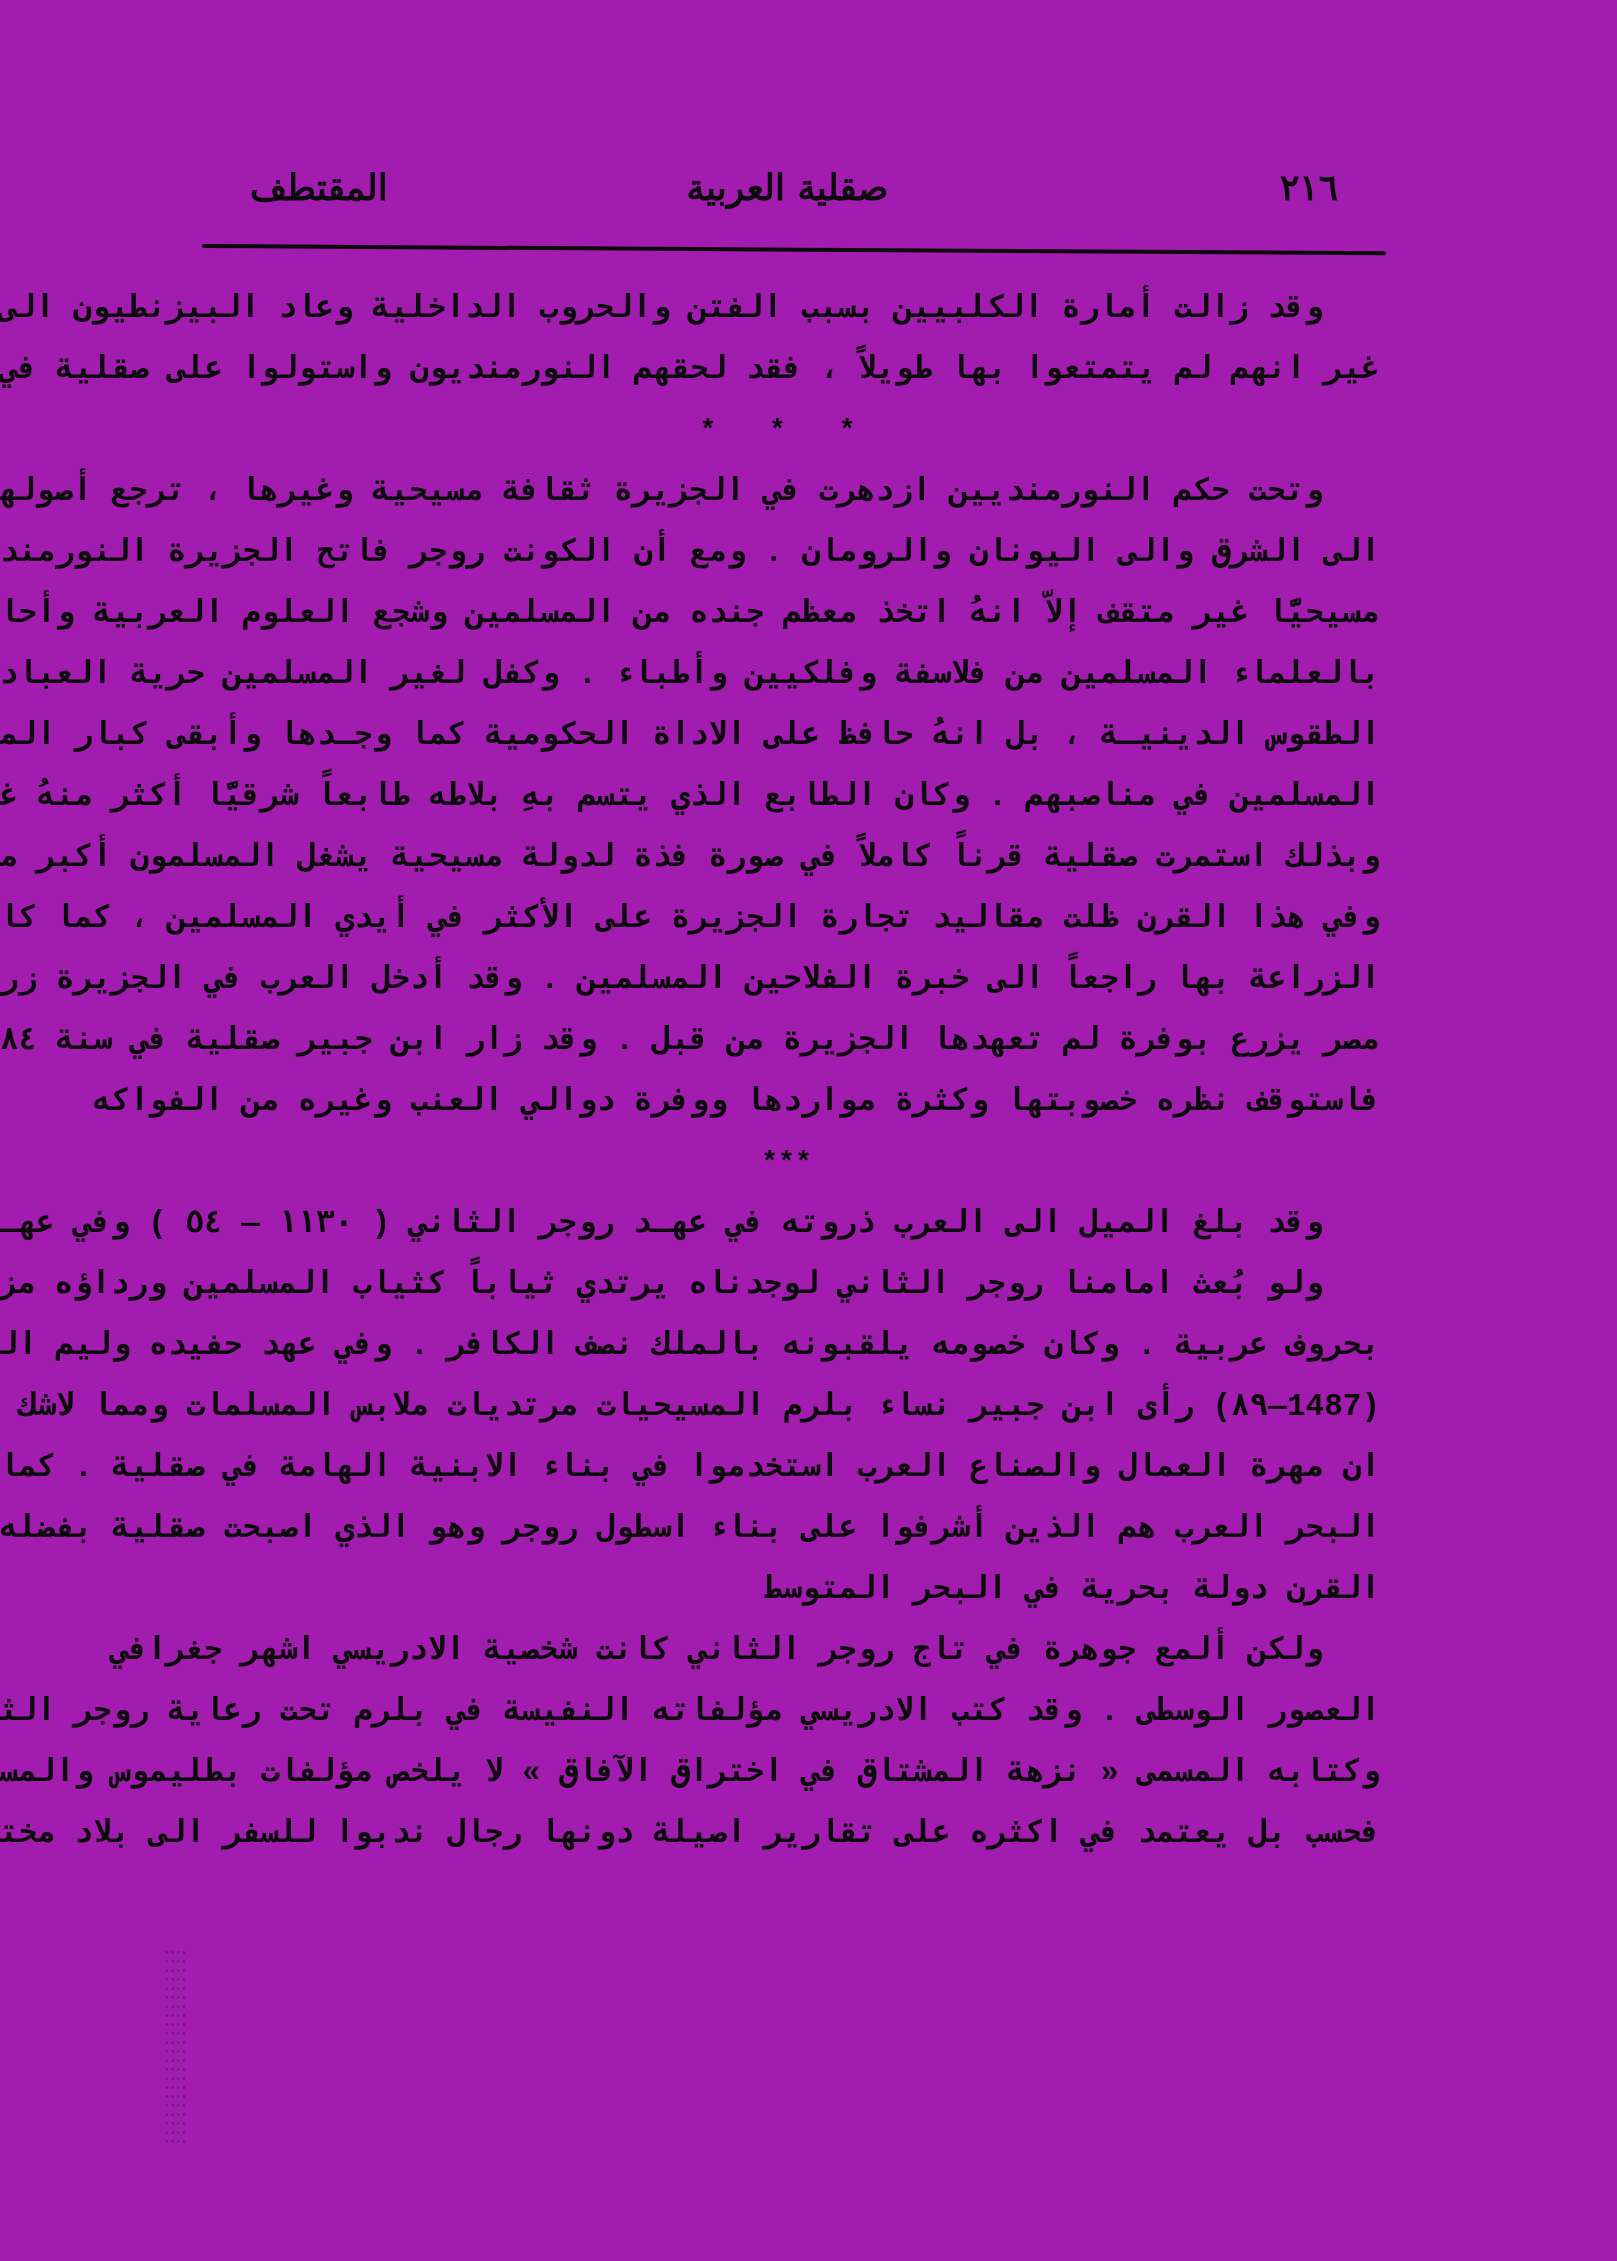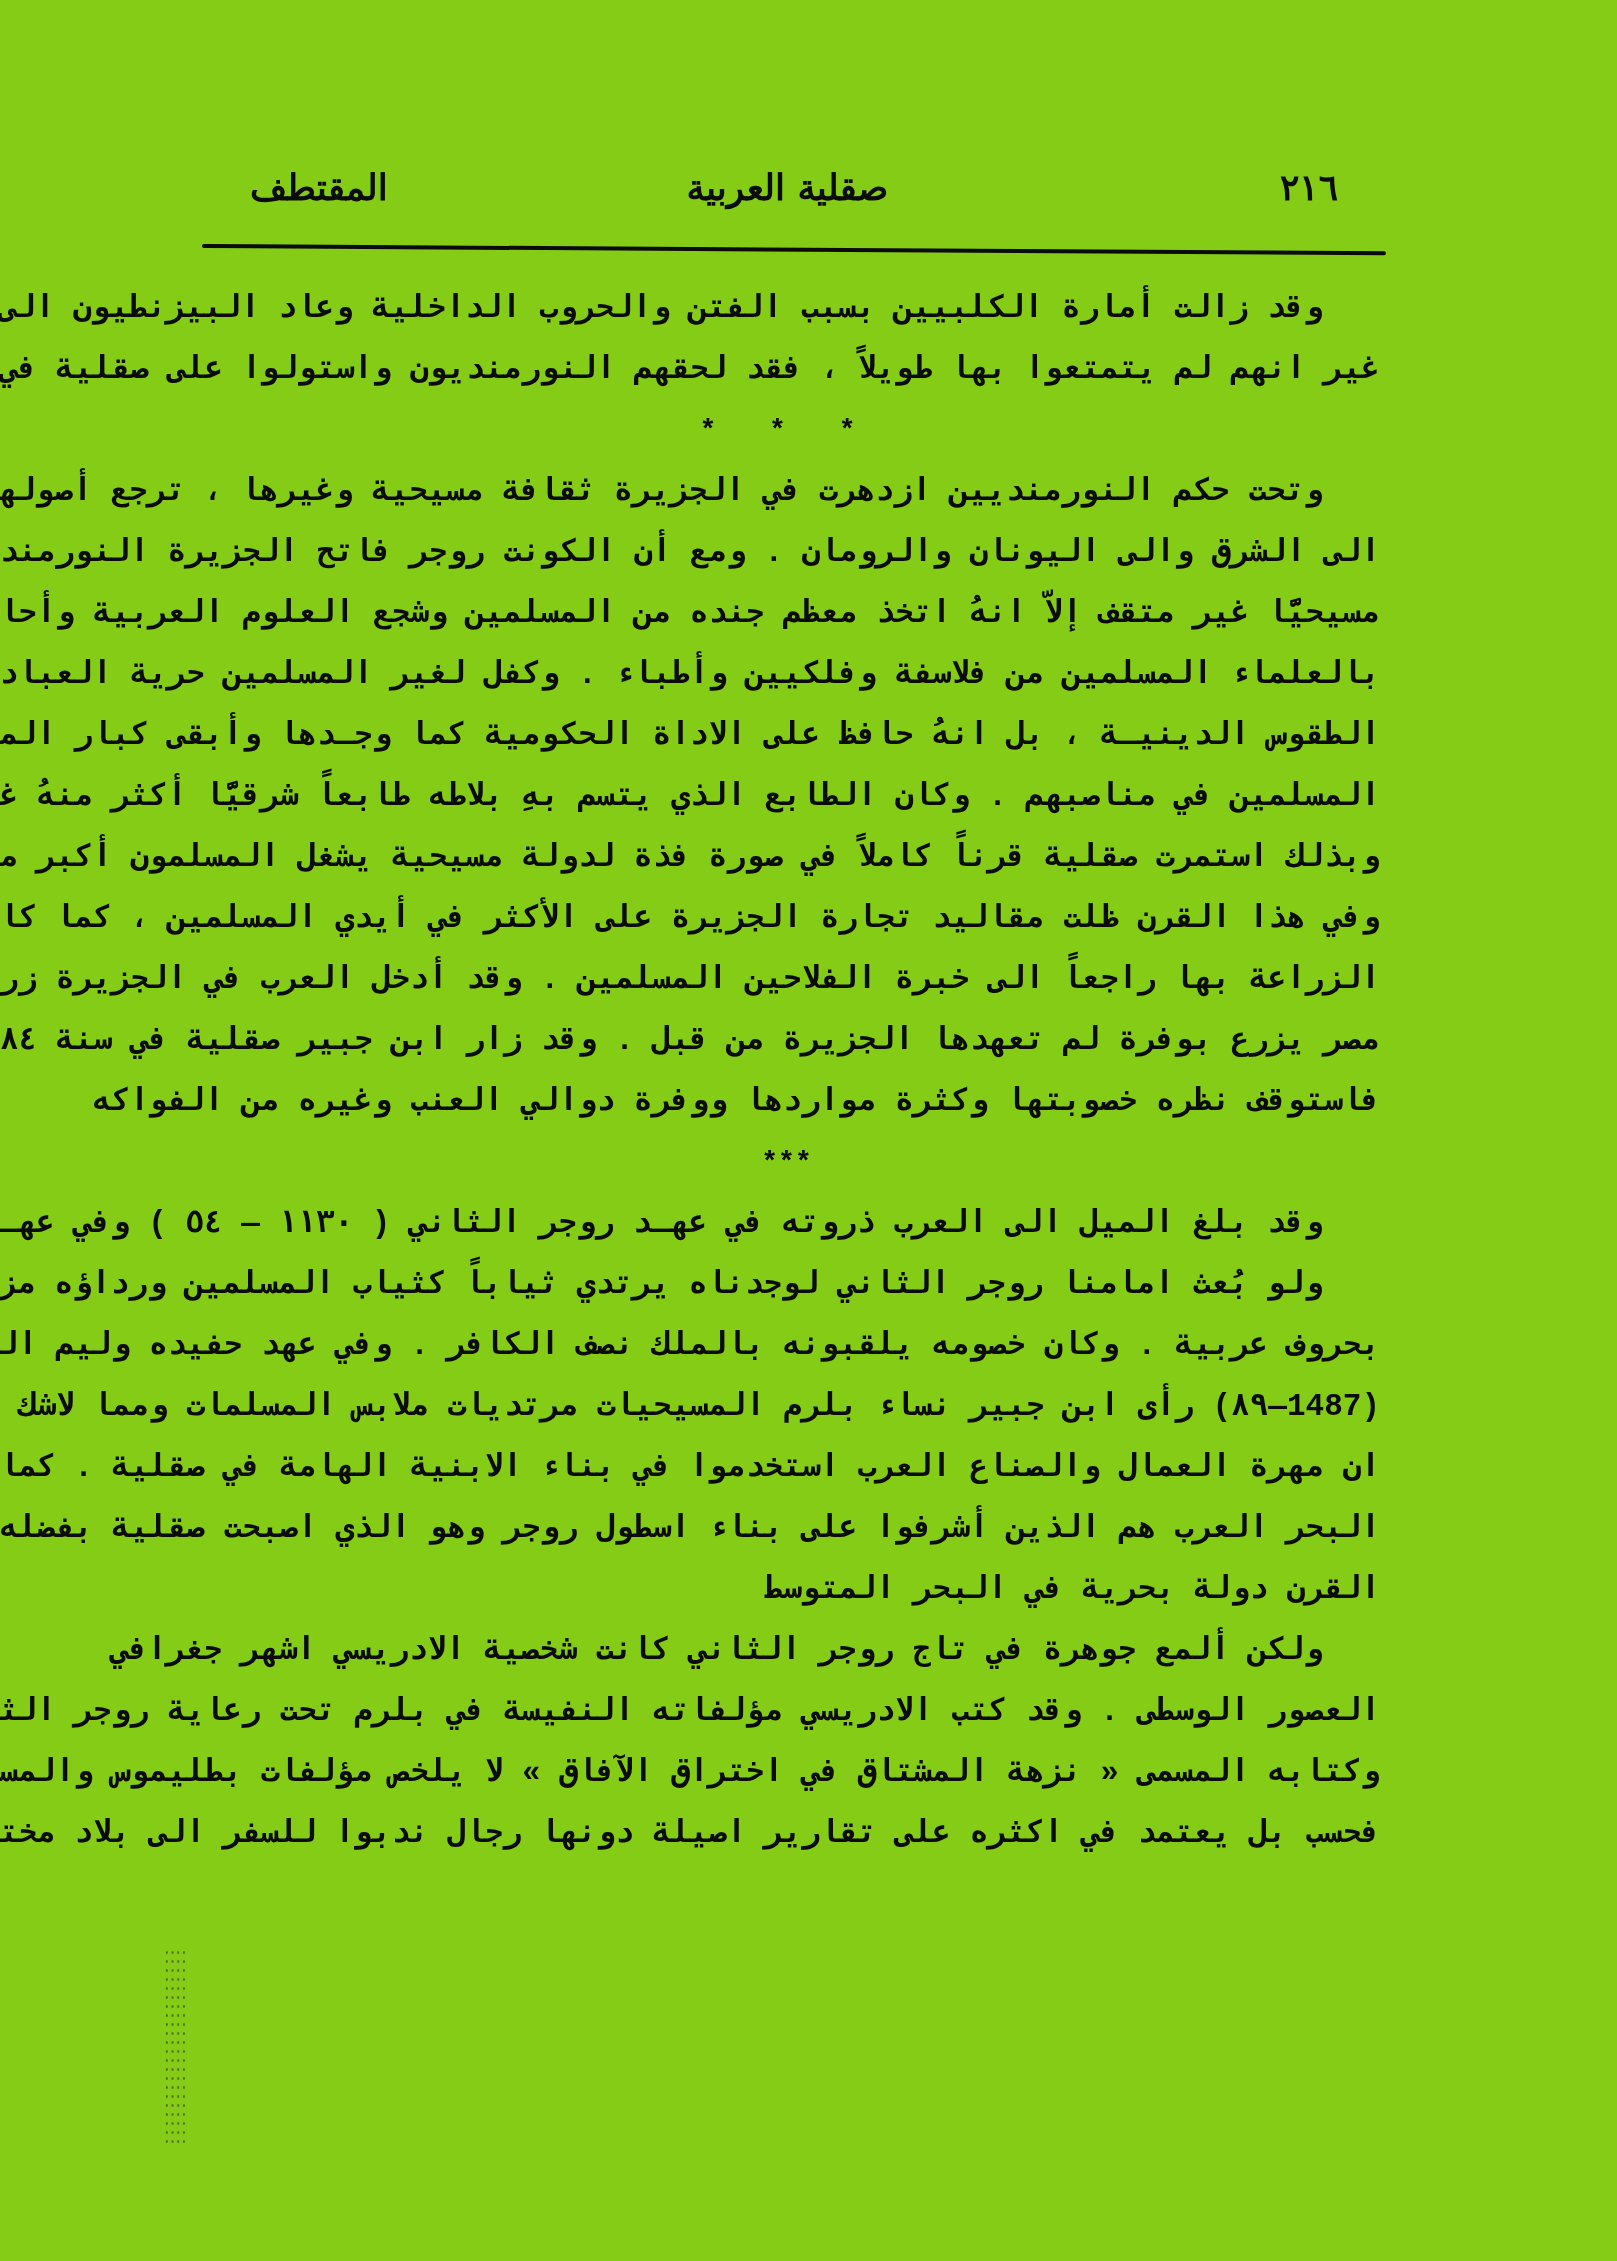--- a/index.html
+++ b/index.html
@@ -1,19 +1,19 @@
 <!DOCTYPE html>
 <html lang="ar" dir="rtl" style="font-size:13px"><head>
 <meta charset="utf-8">
 <style>
   html, body { margin: 0; padding: 0; background: #ffffff; }
   body { width: 1617px; height: 2261px; position: relative; overflow: hidden; }
   .page {
     position: absolute; left: 0; top: 0; width: 1617px; height: 2261px;
-    background: #84cc16; color: #0b0b0b;
+    background: #a21caf; color: #0b0b0b;
     font-family: "DejaVu Serif", "Liberation Serif", serif;
   }
   .running-head {
     position: absolute; top: 155px; left: 196px; width: 1183px; height: 65px;
   }
   .rh-journal, .rh-title, .rh-page {
     position: absolute; top: 0; font-size: 36px; font-weight: bold; line-height: 65px;
     white-space: nowrap;
   }
   .rh-journal { left: 54px; }

